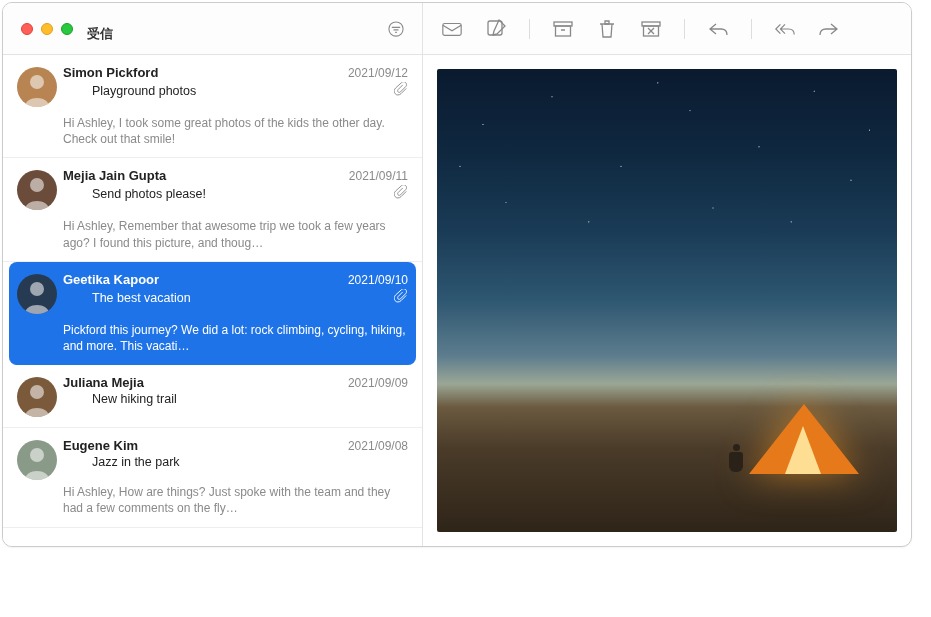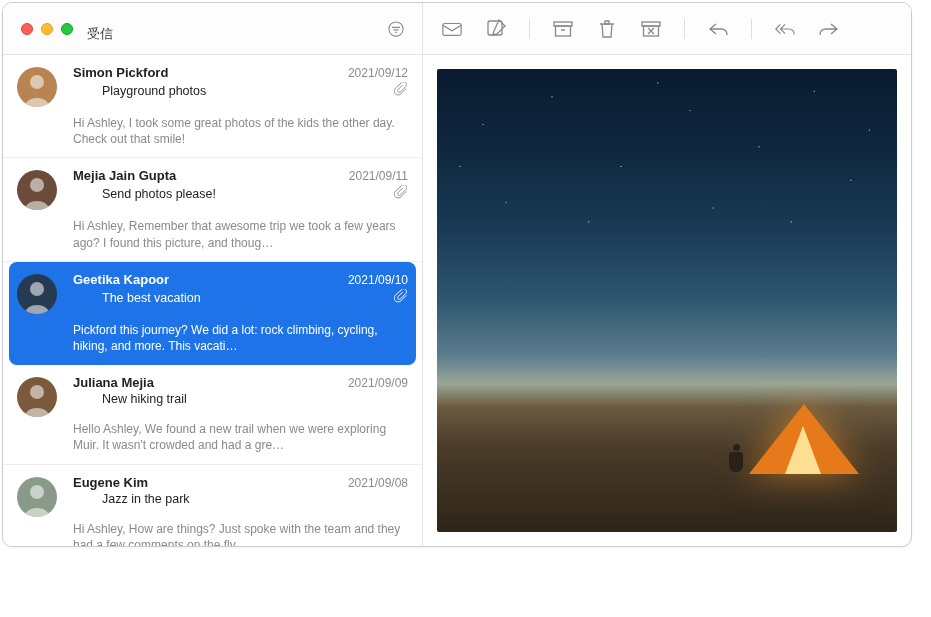--- a/index.html
+++ b/index.html
@@ -47,21 +47,21 @@
   .tl { width: 12px; height: 12px; border-radius: 50%; }
   .tl.red { background: #ff5f57; border: 0.5px solid #e24238; }
   .tl.yellow { background: #ffbd2e; border: 0.5px solid #e1a116; }
   .tl.green { background: #28c840; border: 0.5px solid #1ba125; }
   .mailbox-info {
     flex: 1;
     line-height: 1.2;
   }
   .mailbox-title {
     font-size: 13px;
-    font-weight: 400;
+    font-weight: 700;
     color: #333;
     margin-top: 40px;
   }
   .mailbox-sub {
     font-size: 11px;
     color: #8a8a8a;
     margin-top: 16px;
   }
   .filter-btn {
     width: 28px; height: 28px;
@@ -96,21 +96,21 @@
   .msg-list {
     width: 420px;
     border-right: 1px solid #e3e3e3;
     overflow: hidden;
     background: #fff;
   }
   .msg-row {
     display: flex;
     padding: 10px 14px 10px 14px;
     border-bottom: 1px solid #eee;
-    gap: 16px;
+    gap: 6px;
     cursor: pointer;
   }
   .msg-row.selected {
     background: #1e73e8;
     color: #fff;
     border-bottom: 1px solid #1e73e8;
     border-radius: 8px;
     margin: 0 6px;
     padding: 10px 8px 10px 8px;
   }
@@ -423,21 +423,20 @@
             </svg>
           </div>
           <div class="msg-main">
             <div class="row1">
               <div class="sender">Juliana Mejia</div>
               <div class="date">2021/09/09</div>
             </div>
             <div class="row2">
               <div class="subject">New hiking trail</div>
             </div>
-            <div class="preview">Hello Ashley, We found a new trail when we were exploring Muir. It wasn't crowded and had a gre…</div>
           </div>
         </div>
         <div class="msg-row">
           <div class="avatar" style="background: rgb(138, 154, 136);">
             <svg viewBox="0 0 40 40" width="40" height="40">
               <circle cx="20" cy="15" r="7" fill="rgba(255,255,255,0.55)"></circle>
               <path d="M8 40 C8 28 32 28 32 40 Z" fill="rgba(255,255,255,0.55)"></path>
             </svg>
           </div>
           <div class="msg-main">

